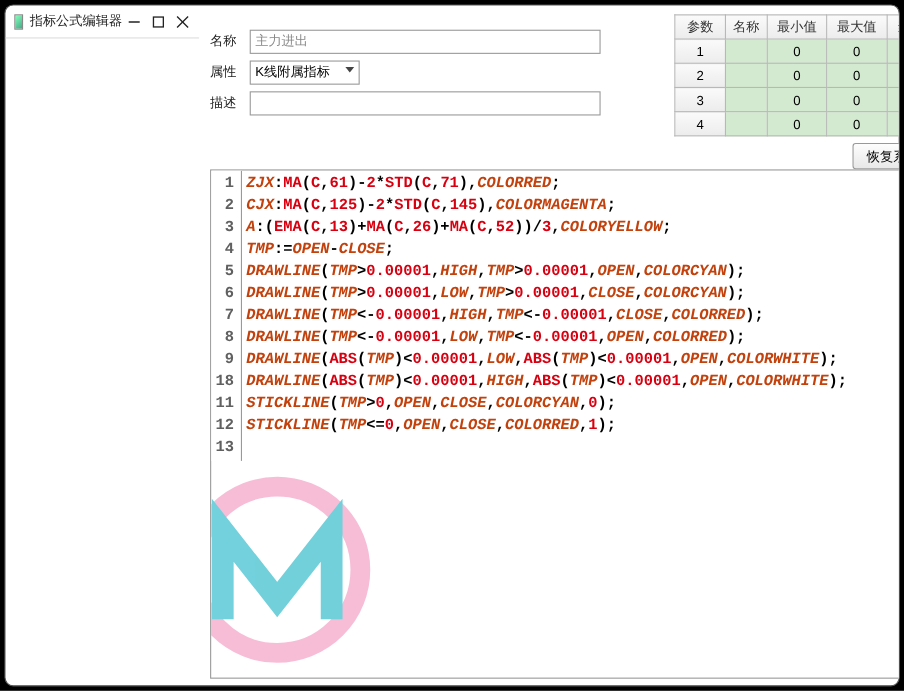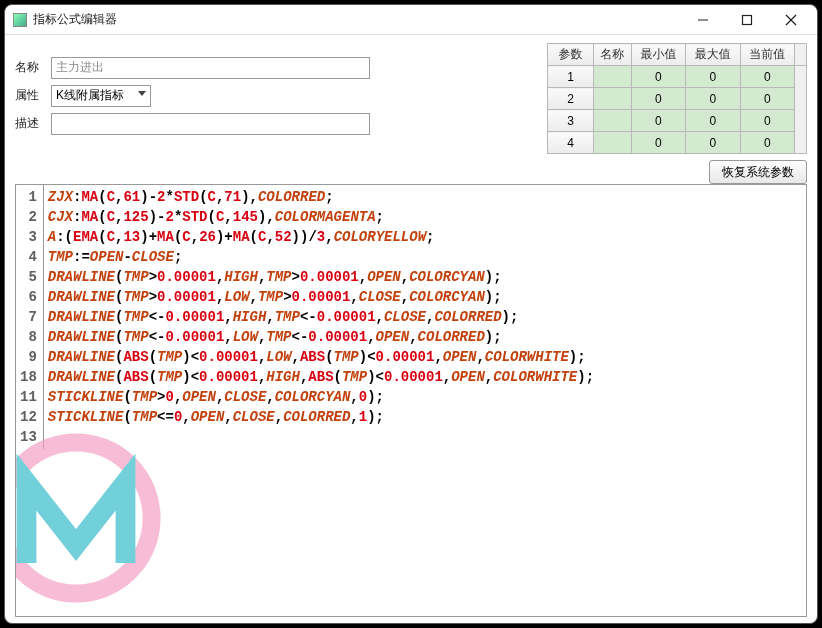--- a/index.html
+++ b/index.html
@@ -13,21 +13,21 @@
     overflow: hidden;
   }
   .window {
     position: absolute;
     top: 4px; left: 4px;
     width: 814px; height: 620px;
     background: #fff;
     border: 1px solid #555;
     border-radius: 8px;
     display: flex;
-    flex-direction: column;
+    flex-direction: row;
     overflow: hidden;
   }
   .titlebar {
     height: 30px;
     display: flex;
     align-items: center;
     padding: 0 4px 0 8px;
     border-bottom: 1px solid #ddd;
   }
   .titlebar .icon-app {

